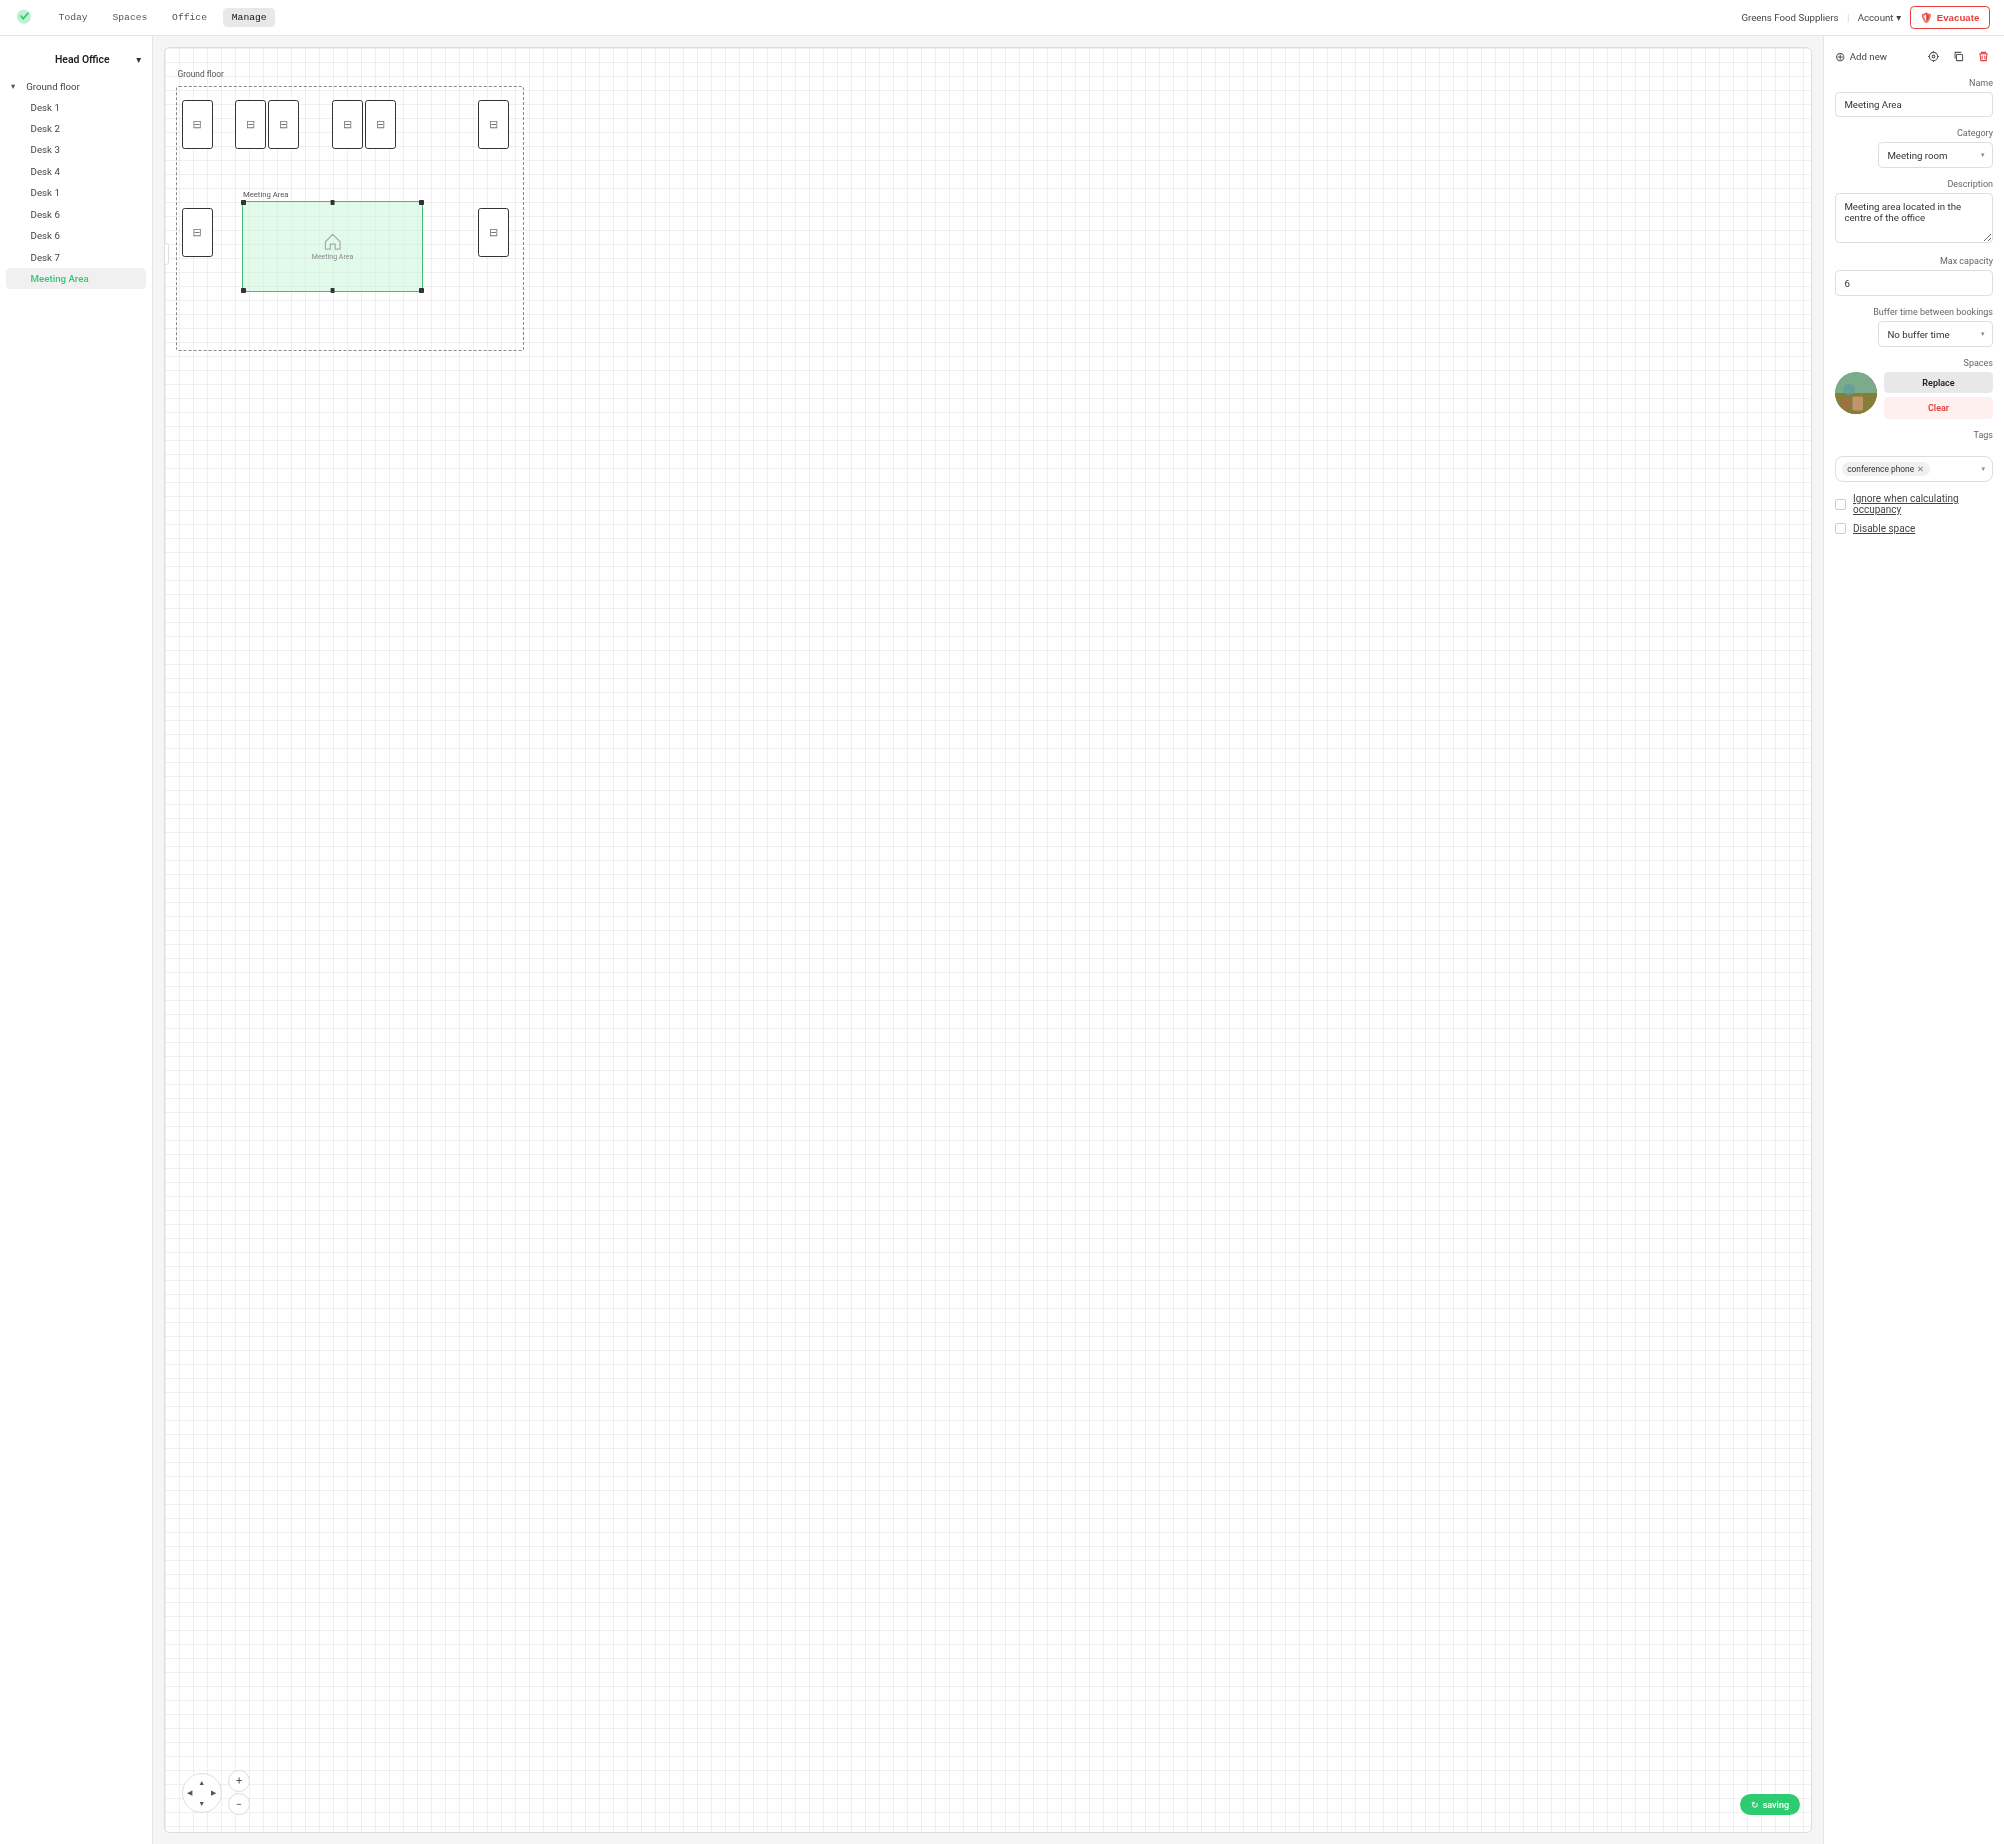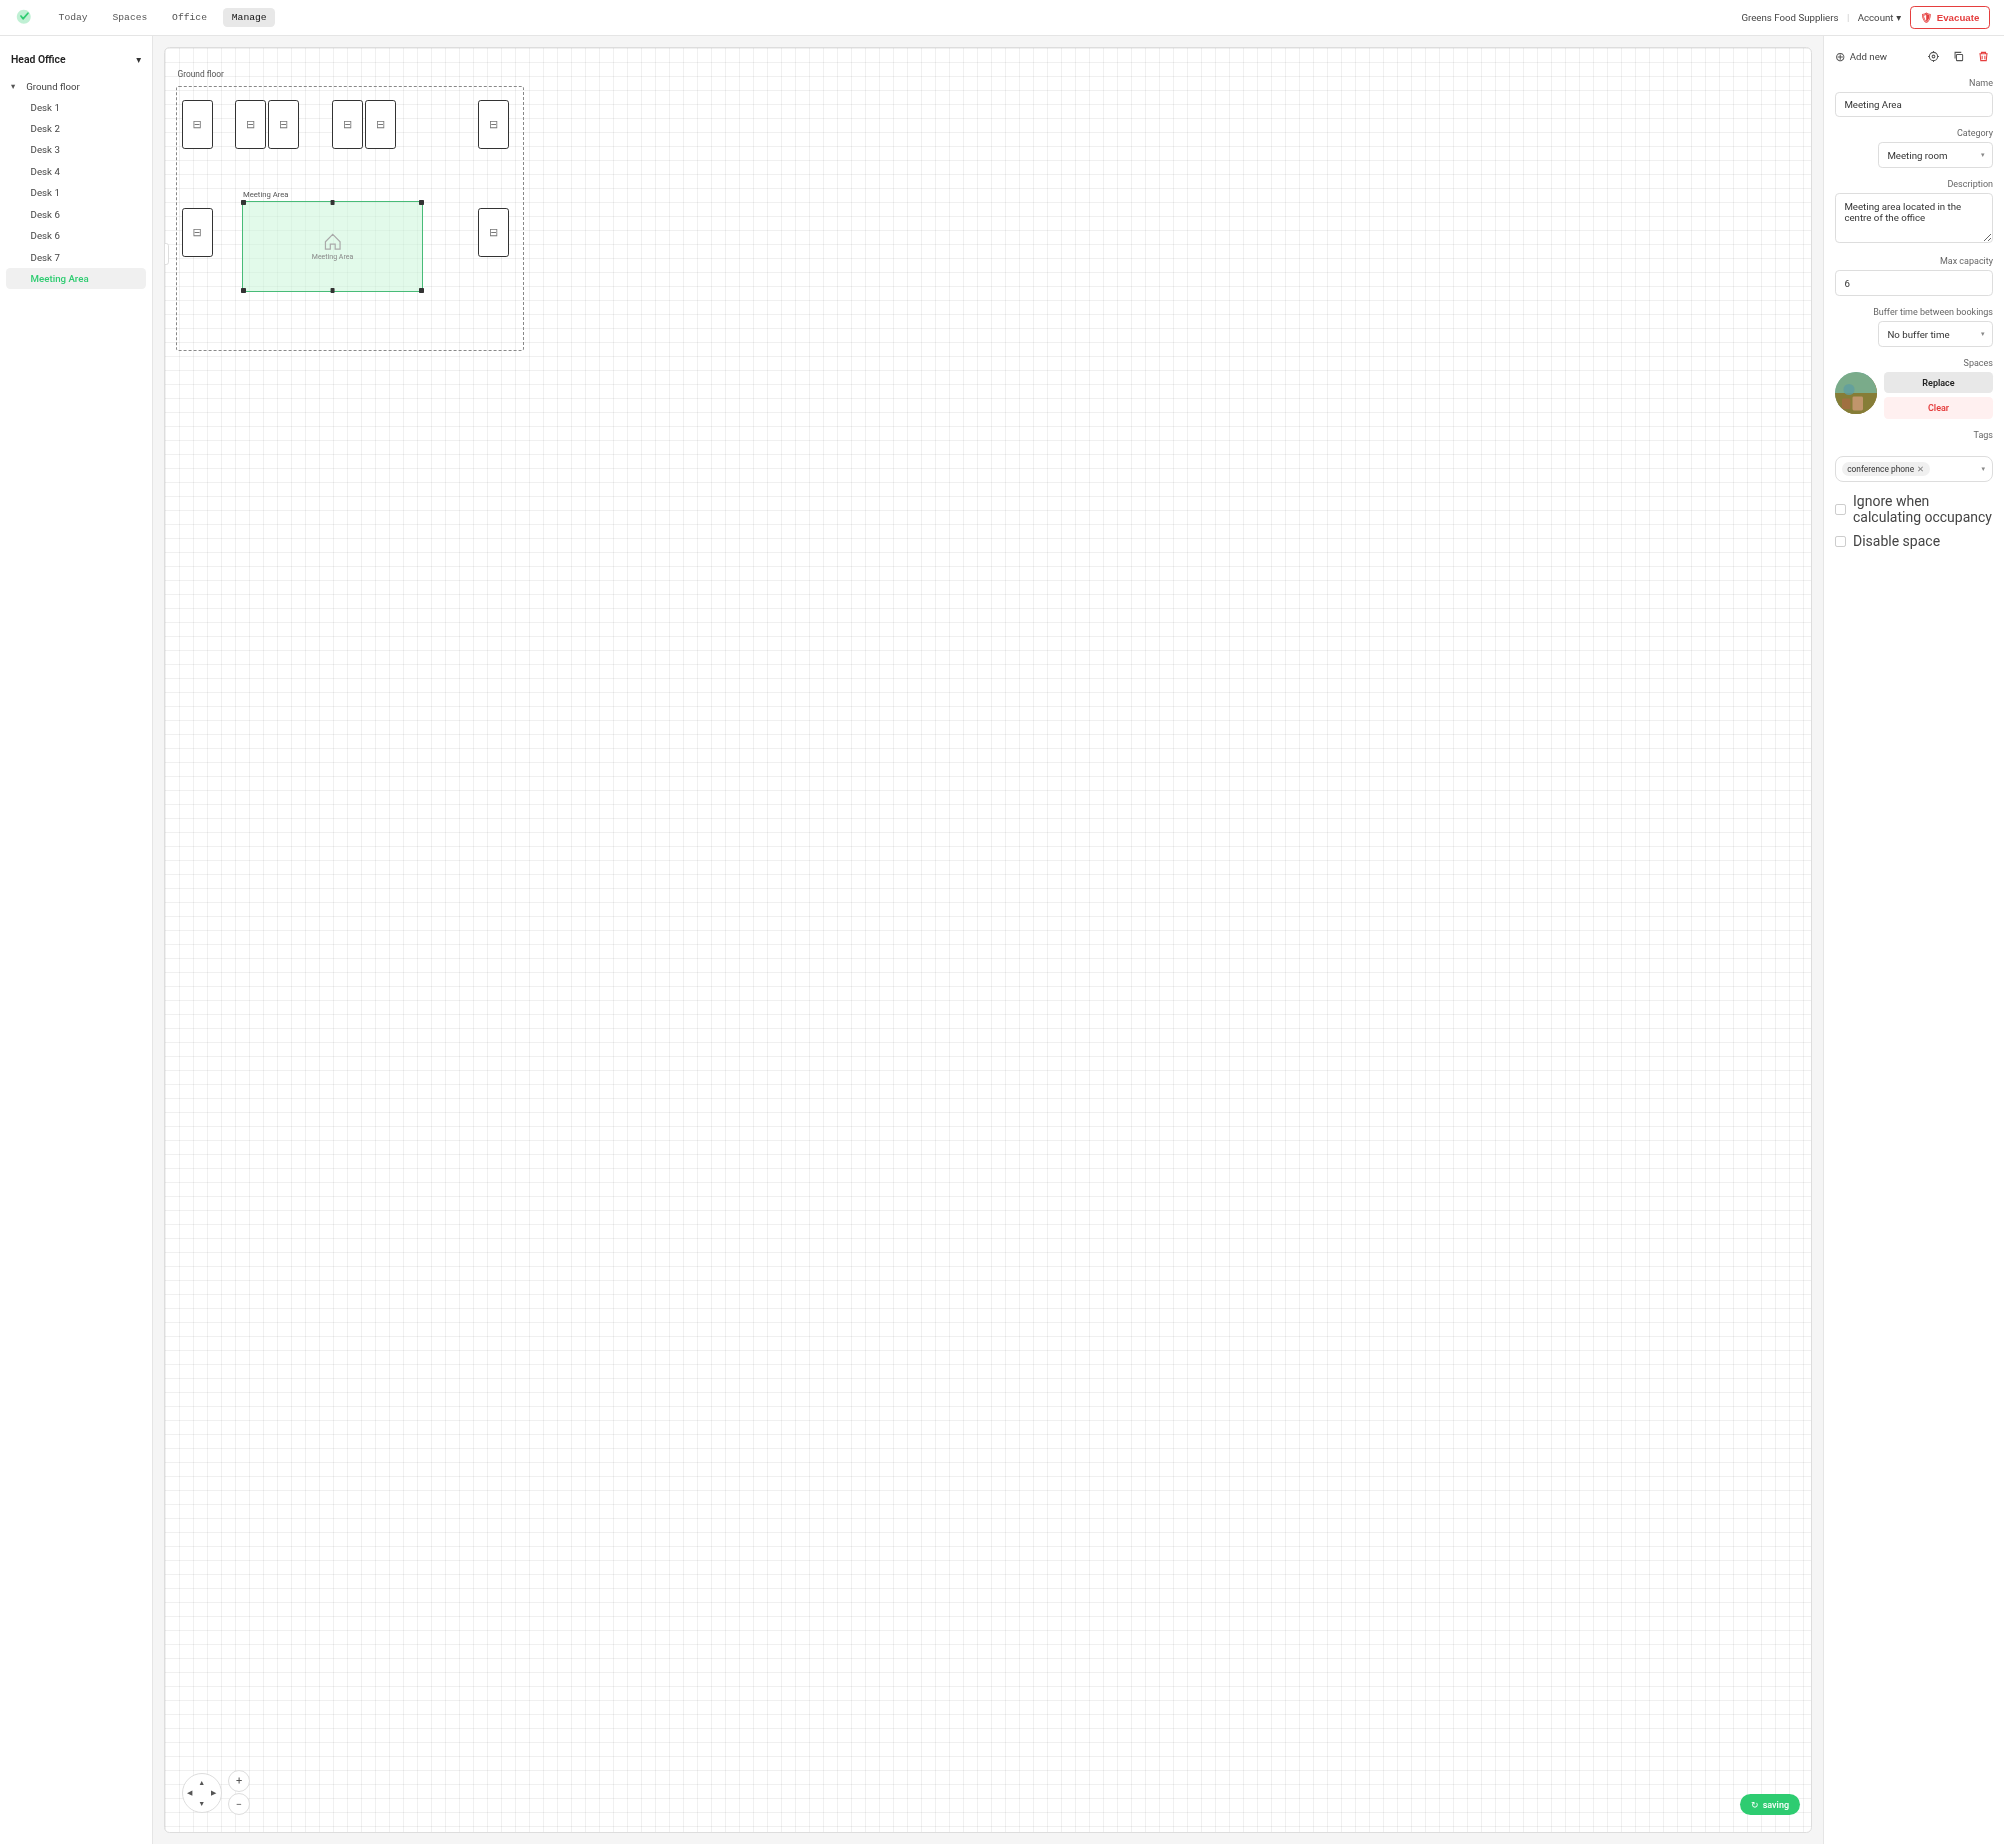--- a/index.html
+++ b/index.html
@@ -24,21 +24,21 @@
       display: flex; align-items: center; gap: 4.2px; padding: 4.9px 9.7px; border: 1.4px solid #e53e3e;
       border-radius: 4.2px; color: #e53e3e; background: #fff; cursor: pointer; font-size: 9.7px; font-weight: 600;
     }
     .evacuate-icon { color: #e53e3e; }
 
     
     .main-layout { display: flex; height: calc(100vh - 36px); }
 
     
     .sidebar { width: 153px; background: #fff; border-right: 0.7px solid #e5e5e5; padding: 11px 0; overflow-y: auto; }
-    .sidebar-building { display: flex; align-items: center; justify-content: space-between; padding: 5.6px 11px 11px; }
+    .sidebar-building { display: flex; align-items: center; justify-content: space-between; padding: 5.6px 11px 11px; margin-left: 44px; }
     .sidebar-building-name { font-weight: 600; font-size: 10.4px; color: #222; }
     .sidebar-floor { display: flex; align-items: center; gap: 4.2px; padding: 4.2px 11px; cursor: pointer; color: #444; }
     .sidebar-floor-arrow { font-size: 7px; }
     .sidebar-floor-name { font-size: 9.7px; }
     .sidebar-item { padding: 4.9px 11px 4.9px 25px; cursor: pointer; font-size: 9.7px; color: #444; border-radius: 4.2px; margin: 0.7px 5.6px; }
     .sidebar-item.active { background: #f0f0f0; color: #2ecc71; font-weight: 500; }
 
     
     .canvas-area { flex: 1; padding: 11px; background: #f5f5f5; position: relative; overflow: hidden; }
     .canvas-container {
@@ -159,21 +159,21 @@
     }
     .tag-remove { cursor: pointer; color: #777; font-size: 8.4px; }
     .tags-arrow { position: absolute; right: 7px; top: 50%; transform: translateY(-50%); color: #888; font-size: 7px; }
 
     
     .checkbox-row { display: flex; align-items: center; gap: 7px; cursor: pointer; }
     .checkbox-box {
       width: 11px; height: 11px; border: 1px solid #ccc; border-radius: 2.1px;
       background: #fff; flex-shrink: 0;
     }
-    .checkbox-label { font-size: 14px; color: #444; }
+    .checkbox-label { font-size: 10px; color: #444; text-decoration: underline; }
 
     .collapse-btn { background: none; border: none; cursor: pointer; color: #555; font-size: 8.4px; width: 11px; }
   </style>
 </head>
 <body>
 
 <nav class="topnav">
   <div>
     <svg width="19.5" height="19.5" viewBox="0 0 28 28">
       <path d="M14 4 C8 4, 4 9, 4 14 C4 20, 9 24, 14 24 C20 24, 24 20, 24 14 C24 9, 20 4, 14 4Z" fill="#2ecc71" opacity="0.3"></path>

